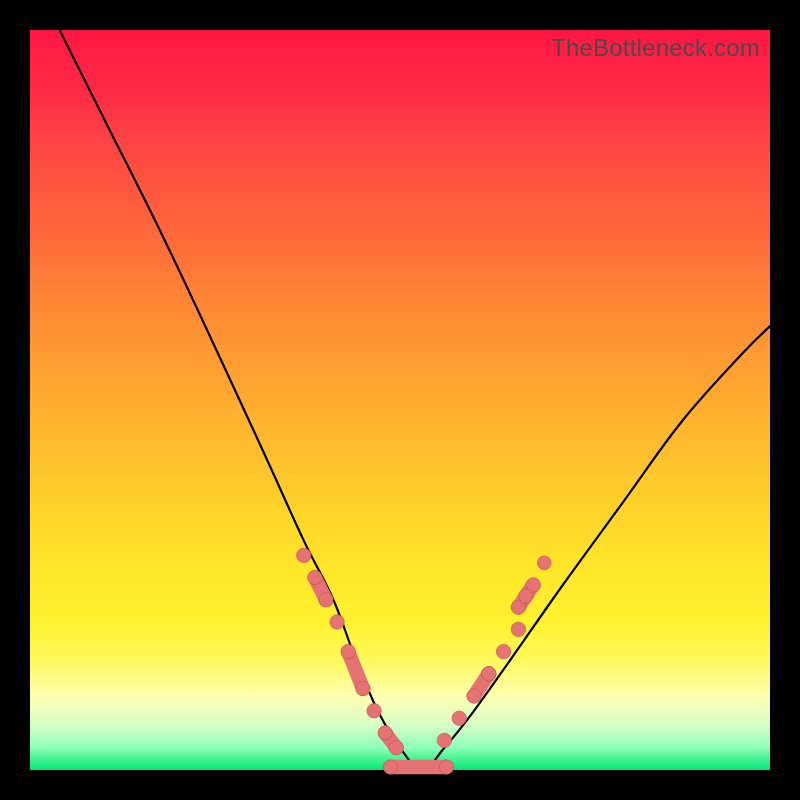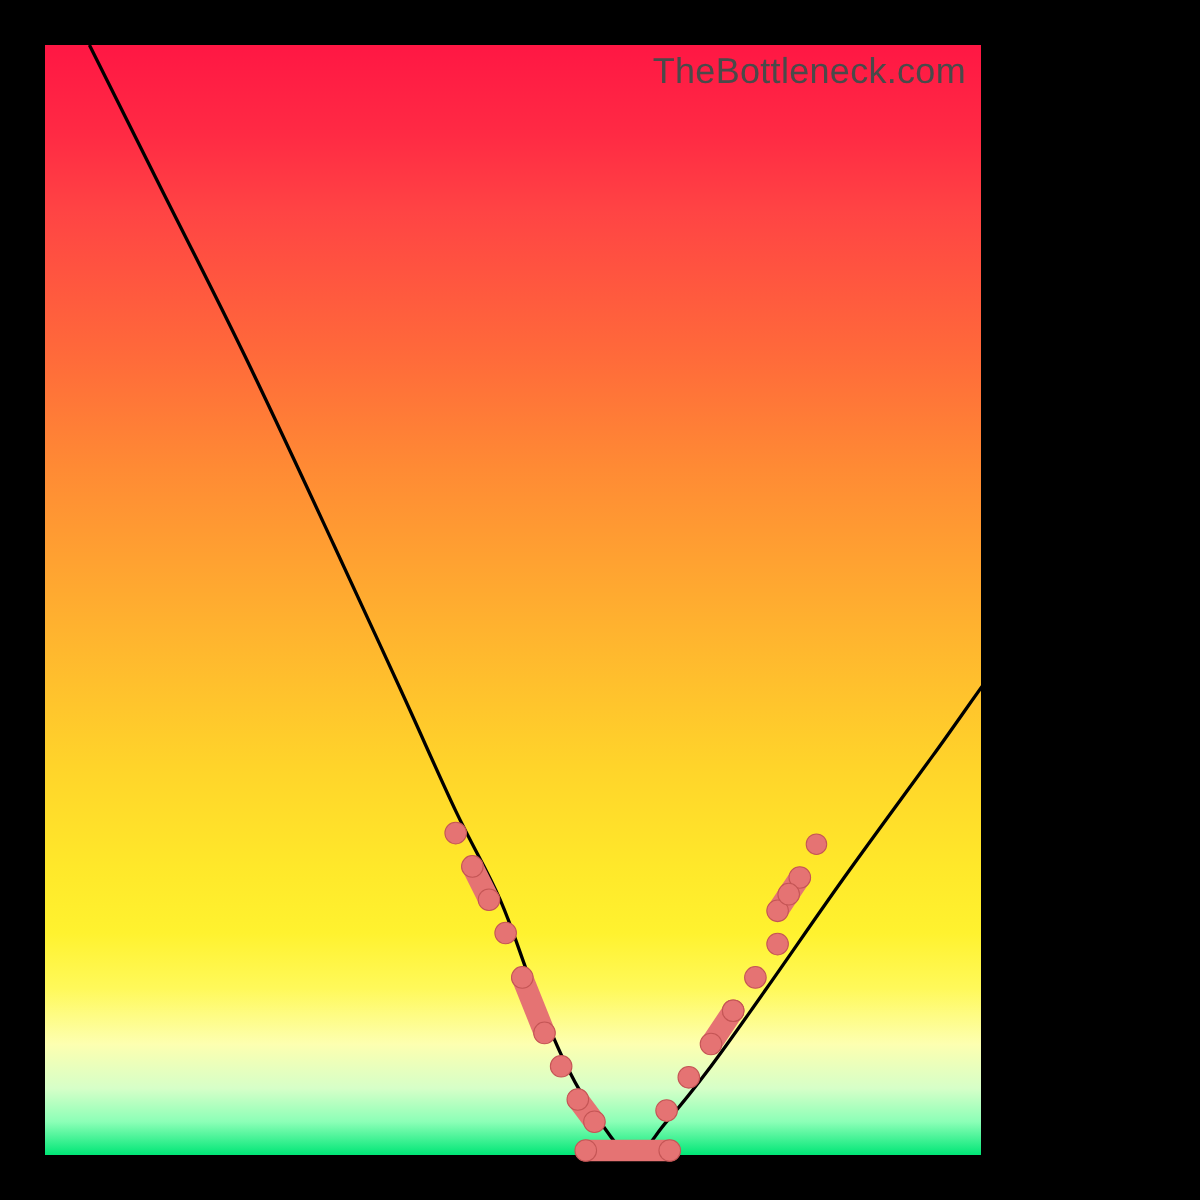--- a/index.html
+++ b/index.html
@@ -7,21 +7,21 @@
     padding: 0;
     width: 800px;
     height: 800px;
     background: #000000;
     overflow: hidden;
   }
   .frame {
     position: absolute;
     left: 30px;
     top: 30px;
-    width: 624px;
+    width: 740px;
     height: 740px;
     background: linear-gradient(to bottom,
       #ff1744 0%,
       #ff2a44 8%,
       #ff4444 15%,
       #ff6a3a 28%,
       #ff8a34 38%,
       #ffb12f 52%,
       #ffd42a 65%,
       #ffe82a 74%,

